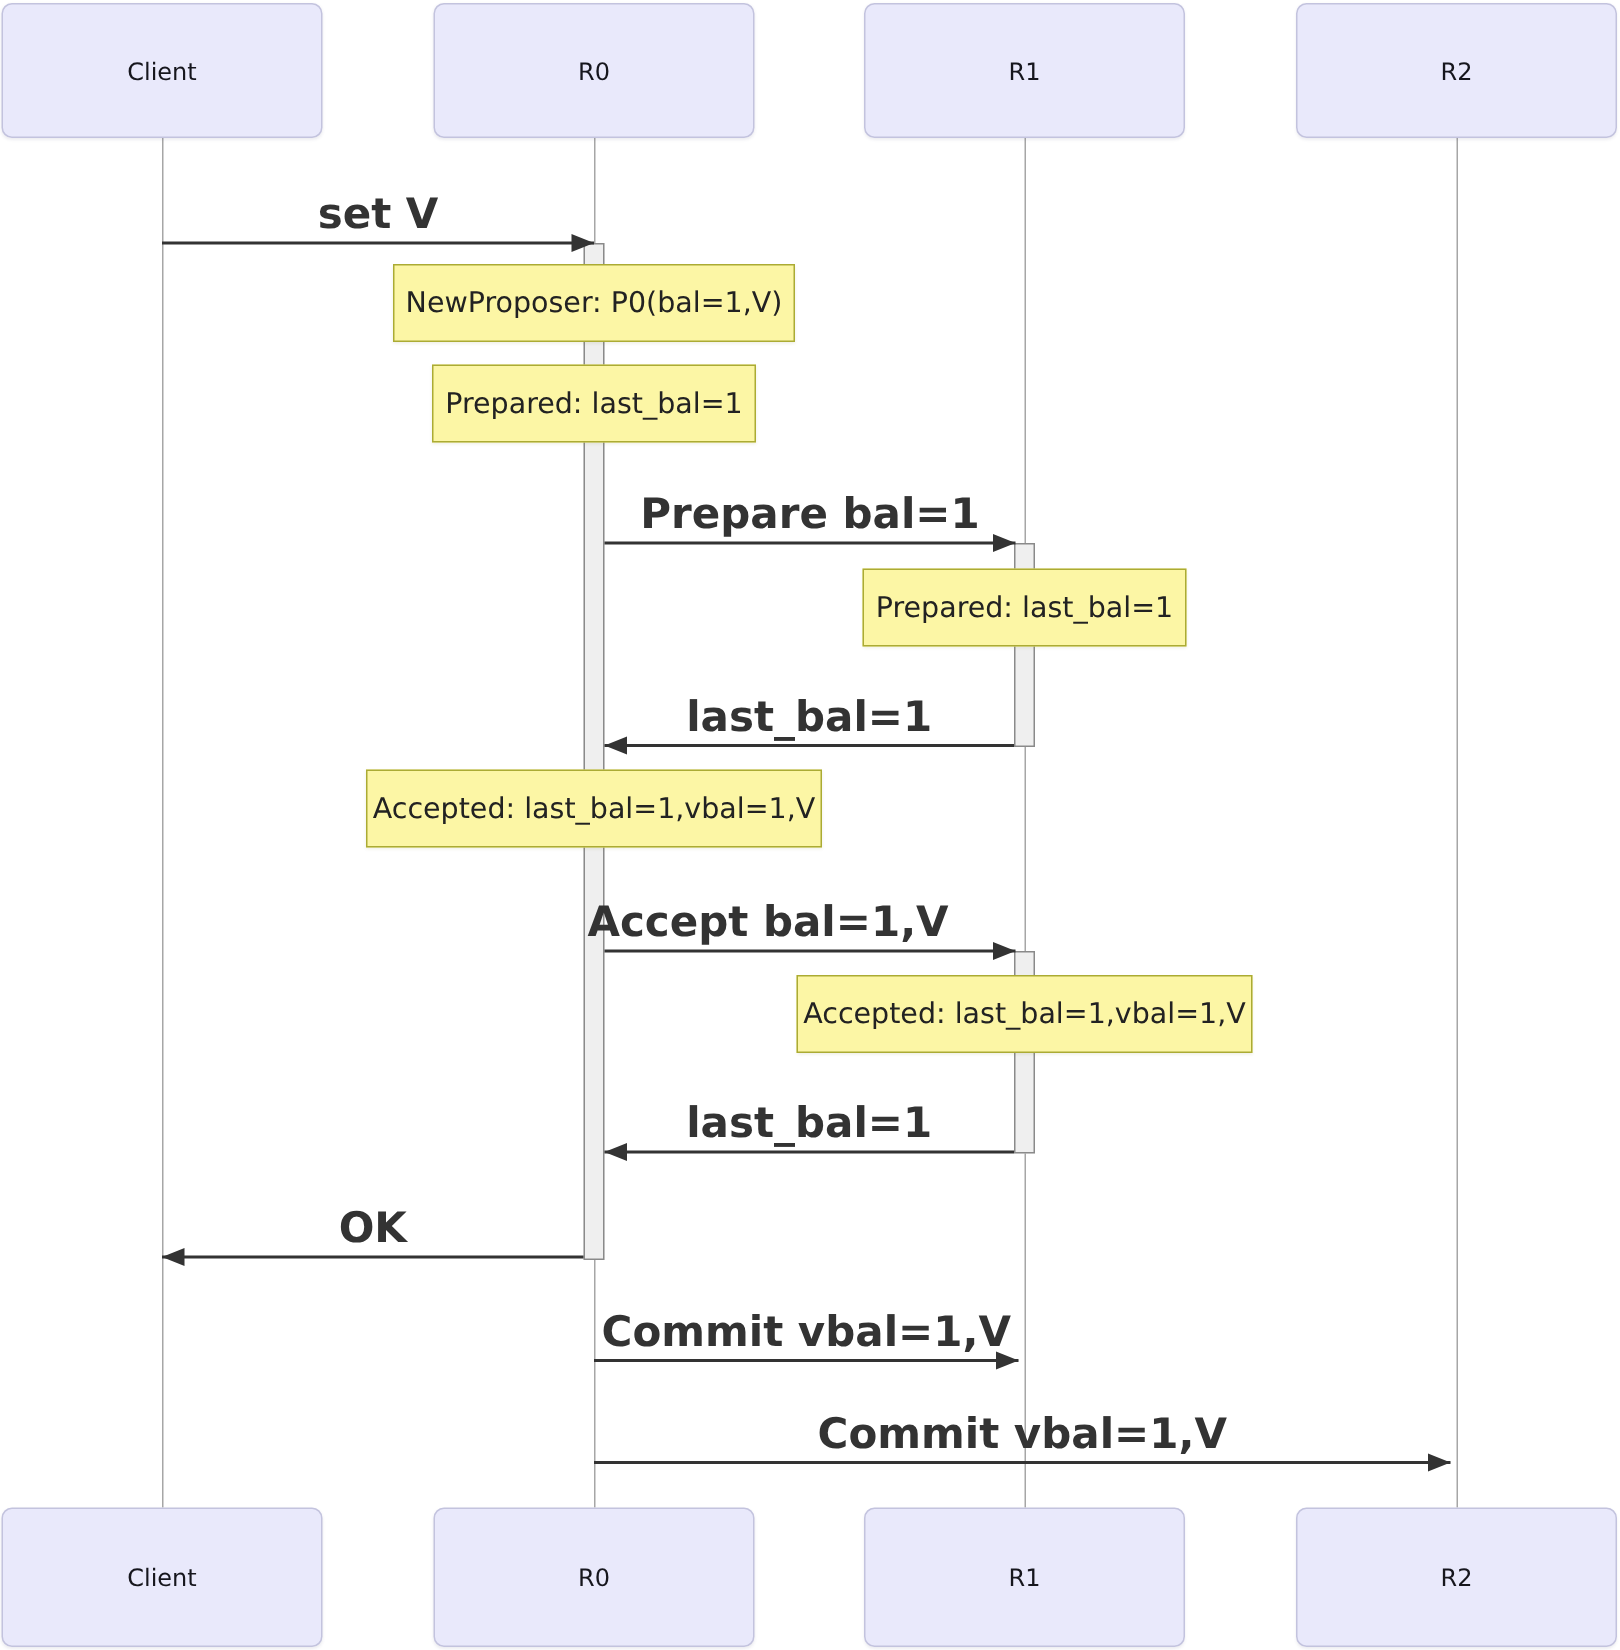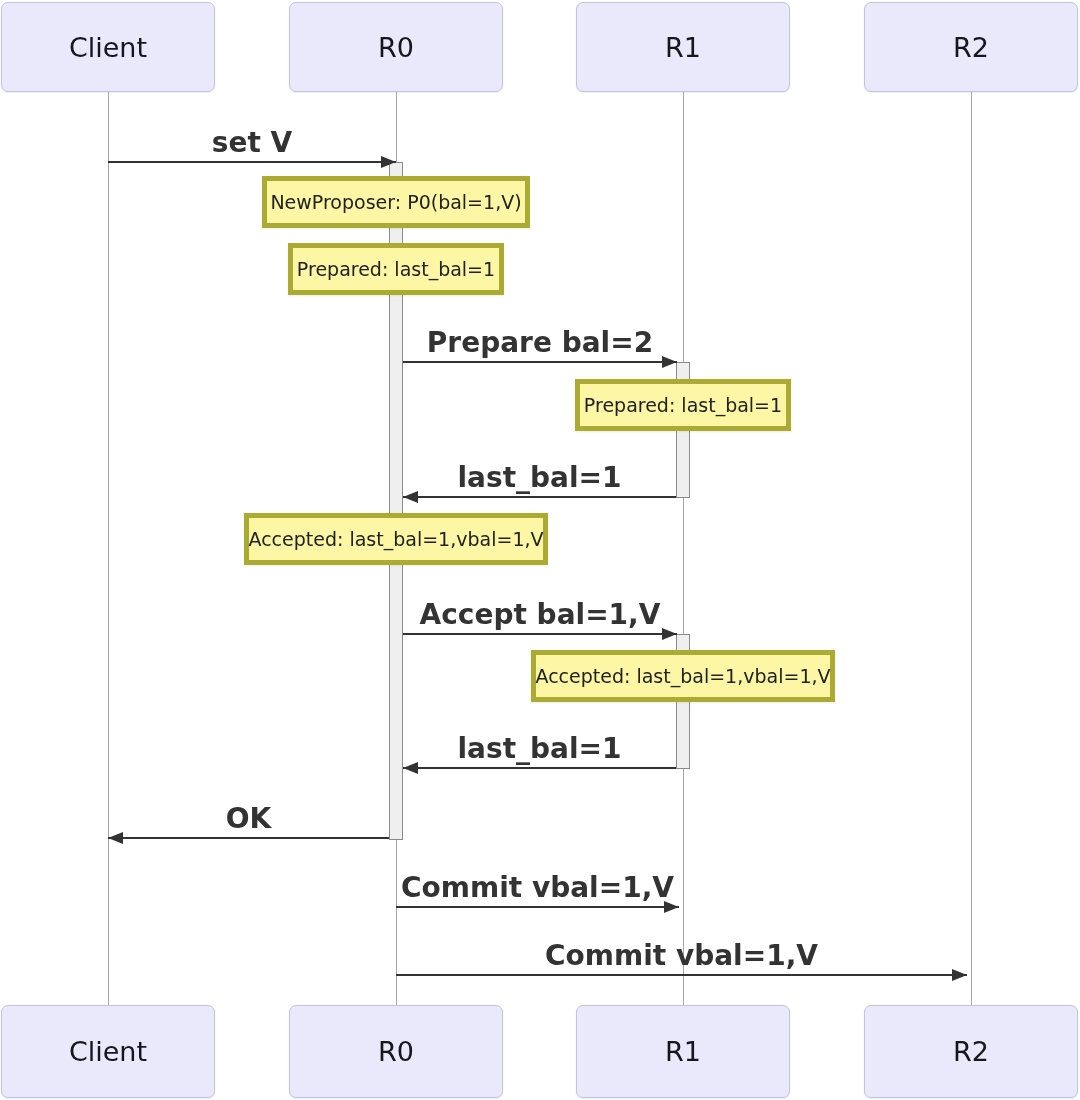--- a/index.html
+++ b/index.html
@@ -10,21 +10,21 @@
     background:#ffffff;
     font-family:"DejaVu Sans","Liberation Sans",sans-serif;
   }
   .actor-box{
     position:absolute;
     box-sizing:border-box;
     border:1px solid #c3c3de;
     background:#e9e9fb;
     border-radius:7px;
     display:flex;align-items:center;justify-content:center;
-    font-size:27px;color:#16161d;
+    font-size:16px;color:#16161d;
     box-shadow:0 1px 2px rgba(80,80,120,0.10);
     z-index:5;
   }
   .lifeline{
     position:absolute;width:1px;background:#a6a6a6;z-index:1;
   }
   .activation{
     position:absolute;
     box-sizing:border-box;
     background:#efefef;
@@ -44,21 +44,21 @@
     position:absolute;
     transform:translateX(-50%);
     white-space:nowrap;
     font-size:28px;font-weight:bold;color:#333333;
     z-index:3;
   }
   .note-box{
     position:absolute;
     box-sizing:border-box;
     background:#fcf6a5;
-    border:5px solid #22c55e;
+    border:1px solid #22c55e;
     display:flex;align-items:center;justify-content:center;
     white-space:nowrap;
     font-size:19px;color:#222222;
     z-index:4;
     box-shadow:0 1px 2px rgba(120,120,40,0.12);
   }
 </style>
 </head>
 <body>
 
@@ -68,27 +68,27 @@
     <div class="lifeline" style="left: 683px; top: 92px; height: 913px; background: rgb(166, 166, 166);"></div>
     <div class="lifeline" style="left: 971px; top: 92px; height: 913px; background: rgb(166, 166, 166);"></div>
     <div class="activation" style="left: 389px; top: 162px; width: 14px; height: 678px; background: rgb(239, 239, 239); border-color: rgb(138, 138, 138);"></div>
     <div class="activation" style="left: 676px; top: 362px; width: 14px; height: 136px; background: rgb(239, 239, 239); border-color: rgb(138, 138, 138);"></div>
     <div class="activation" style="left: 676px; top: 634px; width: 14px; height: 135px; background: rgb(239, 239, 239); border-color: rgb(138, 138, 138);"></div>
     <div class="msg-line" style="left: 108px; top: 161px; width: 288px; background: rgb(51, 51, 51);"></div>
     <div class="msg-head right" style="left: 381px; top: 156px; border-left-color: rgb(51, 51, 51);"></div>
     <div class="msg-label" style="left: 252px; top: 126px; color: rgb(51, 51, 51);">set V</div>
     <div class="msg-line" style="left: 403px; top: 361px; width: 274px; background: rgb(51, 51, 51);"></div>
     <div class="msg-head right" style="left: 662px; top: 356px; border-left-color: rgb(51, 51, 51);"></div>
-    <div class="msg-label" style="left: 540px; top: 326px; color: rgb(51, 51, 51);">Prepare bal=2</div>
+    <div class="msg-label" style="left: 540px; top: 326px; color: rgb(51, 51, 51);">Prepare bal=1</div>
     <div class="msg-line" style="left: 403px; top: 496px; width: 273px; background: rgb(51, 51, 51);"></div>
     <div class="msg-head left" style="left: 403px; top: 491px; border-right-color: rgb(51, 51, 51);"></div>
     <div class="msg-label" style="left: 539.5px; top: 461px; color: rgb(51, 51, 51);">last_bal=1</div>
     <div class="msg-line" style="left: 403px; top: 633px; width: 274px; background: rgb(51, 51, 51);"></div>
     <div class="msg-head right" style="left: 662px; top: 628px; border-left-color: rgb(51, 51, 51);"></div>
-    <div class="msg-label" style="left: 540px; top: 598px; color: rgb(51, 51, 51);">Accept bal=1,V</div>
+    <div class="msg-label" style="left: 512px; top: 598px; color: rgb(51, 51, 51);">Accept bal=1,V</div>
     <div class="msg-line" style="left: 403px; top: 767px; width: 273px; background: rgb(51, 51, 51);"></div>
     <div class="msg-head left" style="left: 403px; top: 762px; border-right-color: rgb(51, 51, 51);"></div>
     <div class="msg-label" style="left: 539.5px; top: 732px; color: rgb(51, 51, 51);">last_bal=1</div>
     <div class="msg-line" style="left: 108px; top: 837px; width: 281px; background: rgb(51, 51, 51);"></div>
     <div class="msg-head left" style="left: 108px; top: 832px; border-right-color: rgb(51, 51, 51);"></div>
     <div class="msg-label" style="left: 248.5px; top: 802px; color: rgb(51, 51, 51);">OK</div>
     <div class="msg-line" style="left: 396px; top: 906px; width: 283px; background: rgb(51, 51, 51);"></div>
     <div class="msg-head right" style="left: 664px; top: 901px; border-left-color: rgb(51, 51, 51);"></div>
     <div class="msg-label" style="left: 537.5px; top: 871px; color: rgb(51, 51, 51);">Commit vbal=1,V</div>
     <div class="msg-line" style="left: 396px; top: 974px; width: 571px; background: rgb(51, 51, 51);"></div>

